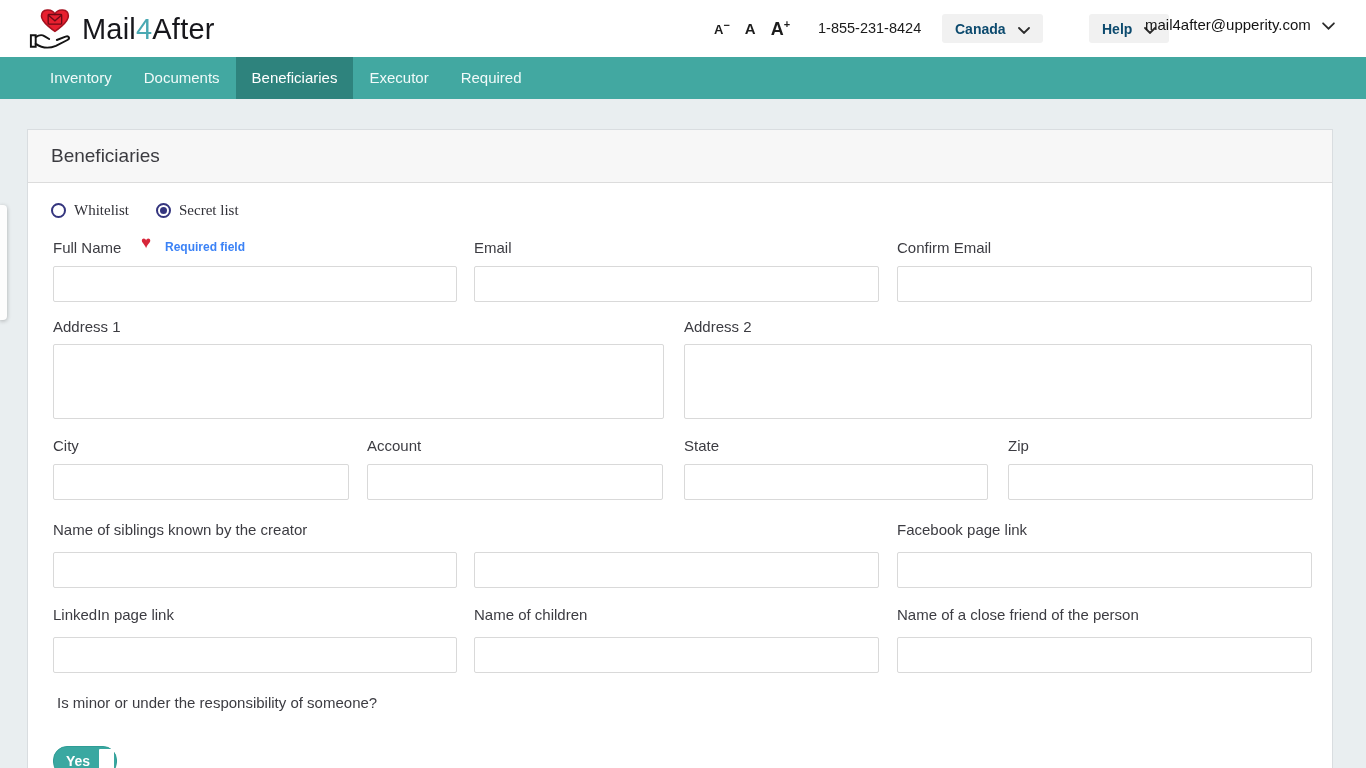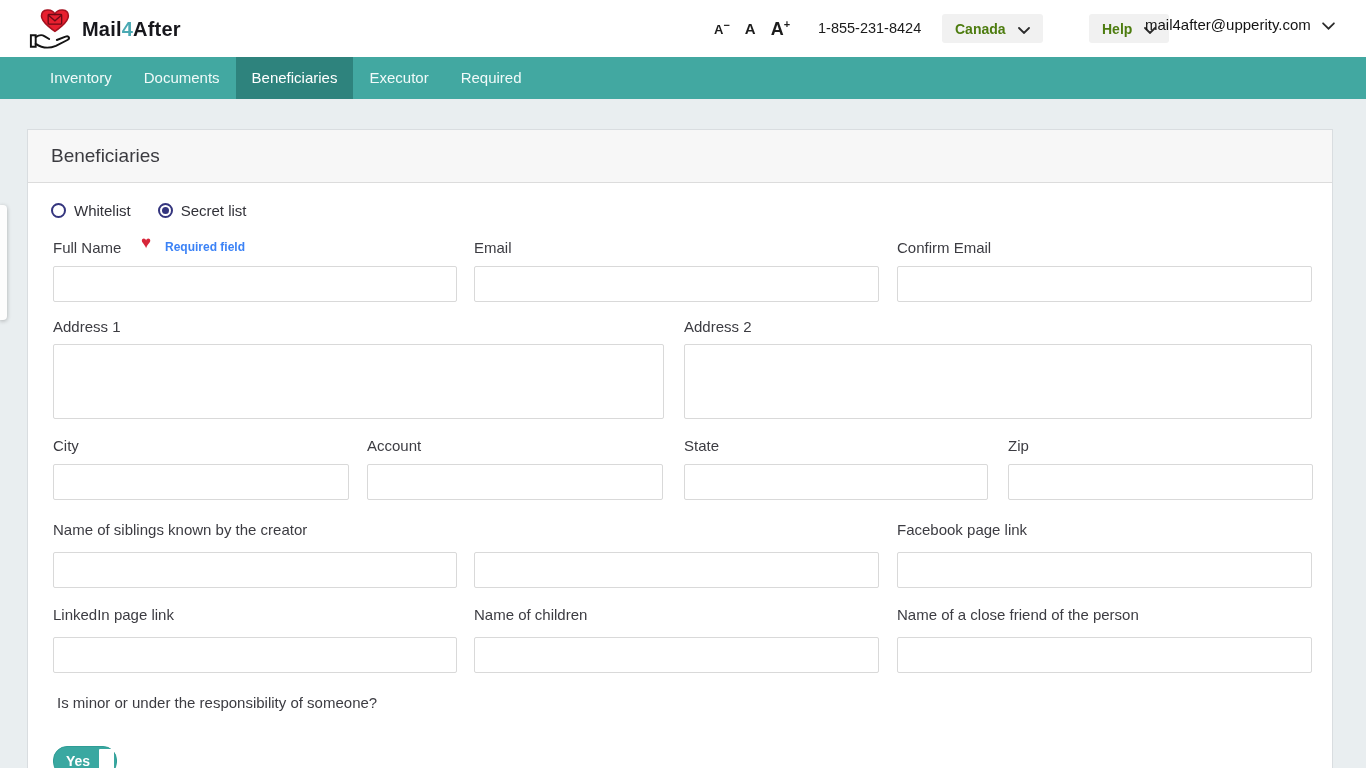--- a/index.html
+++ b/index.html
@@ -2,48 +2,48 @@
 <html><head>
 <meta charset="utf-8">
 <style>
   * { margin: 0; padding: 0; box-sizing: border-box; }
   html, body { width: 1366px; height: 768px; overflow: hidden; }
   body { font-family: "Liberation Sans", sans-serif; background: #e9eef0; position: relative; color: #3c3c42; }
 
   
   .header { position: absolute; top: 0; left: 0; width: 1366px; height: 57px; background: #ffffff; z-index: 3; }
   .logo { position: absolute; left: 28px; top: 5px; display: flex; align-items: center; gap: 4px; }
-  .logo-text { font-size: 20px; font-weight: 700; color: #17171c; letter-spacing: 0.2px; }
+  .logo-text { font-size: 29px; font-weight: 400; color: #17171c; letter-spacing: 0.2px; }
   .logo-num { color: #4aa9b3; }
   .font-controls { position: absolute; left: 714px; top: 0; height: 57px; display: flex; align-items: center; gap: 15px; color: #1c1c1c; font-weight: 600; }
   .fc-small { font-size: 13px; }
   .fc-mid { font-size: 15px; }
   .fc-big { font-size: 18px; }
   .font-controls sup { font-size: 11px; font-weight: 700; }
   .phone { position: absolute; left: 818px; top: 0; height: 57px; line-height: 57px; font-size: 14.5px; font-weight: 500; color: #1b1b1b; }
-  .btn-gray { position: absolute; top: 14px; height: 29px; background: #f1f1f1; border-radius: 3px; display: flex; align-items: center; gap: 12px; padding: 0 13px; font-size: 14px; font-weight: 600; color: #4d7c0f; cursor: pointer; }
+  .btn-gray { position: absolute; top: 14px; height: 29px; background: #f1f1f1; border-radius: 3px; display: flex; align-items: center; gap: 12px; padding: 0 13px; font-size: 14px; font-weight: 600; color: #0c4a6e; cursor: pointer; }
   .btn-country { left: 942px; }
   .btn-help { left: 1062px; margin-left: 27px; }
   .account { position: absolute; left: 1145px; top: 0; height: 49px; display: flex; align-items: center; gap: 11px; font-size: 15px; font-weight: 500; color: #141414; cursor: pointer; }
 
   
   .nav { position: absolute; top: 57px; left: 0; width: 1366px; height: 42px; background: #42a8a1; padding-left: 34px; display: flex; z-index: 3; }
   .nav-item { display: block; padding: 0 16px; line-height: 42px; font-size: 15px; color: #f0faf9; text-decoration: none; cursor: pointer; }
   .nav-item.active { background: #2e837d; color: #ffffff; }
 
   
   .side-tab { position: absolute; left: 0; top: 205px; width: 7px; height: 115px; background: #fdfdfd; border-radius: 0 4px 4px 0; box-shadow: 0 1px 4px rgba(0,0,0,0.28); z-index: 4; cursor: pointer; }
 
   
   .card { position: absolute; left: 27px; top: 129px; width: 1306px; height: 650px; background: #ffffff; border: 1px solid #d9dde0; z-index: 2; }
   .card-header { height: 53px; background: #f7f7f7; border-bottom: 1px solid #dcdcdc; display: flex; align-items: center; padding-left: 23px; }
   .card-title { font-size: 19px; font-weight: 500; color: #3b3b40; }
 
   
-  .radio-group { position: absolute; left: 23px; top: 72px; display: flex; gap: 27px; align-items: center; font-size: 15px; color: #313138; }
+  .radio-group { position: absolute; left: 23px; top: 72px; display: flex; gap: 27px; align-items: center; font-size: 15px; color: #313138; font-family: Liberation Serif, serif; }
   .radio-opt { display: flex; align-items: center; cursor: pointer; }
   .radio-circle { width: 15px; height: 15px; border: 2px solid #34357e; border-radius: 50%; margin-right: 8px; display: inline-flex; align-items: center; justify-content: center; flex: none; }
   .radio-dot { width: 7px; height: 7px; border-radius: 50%; background: #34357e; }
 
   
   .f-label { position: absolute; font-size: 15px; color: #3c3c42; white-space: nowrap; }
   .f-input { position: absolute; height: 36px; border: 1px solid #d9d9d9; border-radius: 2px; background: #fff; padding: 0 9px; font-size: 14px; font-family: "Liberation Sans", sans-serif; color: #333; outline: none; }
   .f-textarea { position: absolute; height: 75px; border: 1px solid #d9d9d9; border-radius: 2px; background: #fff; padding: 7px 9px; font-size: 14px; font-family: "Liberation Sans", sans-serif; color: #333; resize: none; outline: none; }
 
   .req-heart { position: absolute; left: 113px; top: 104px; color: #d7263a; font-size: 17px; line-height: 1; }

